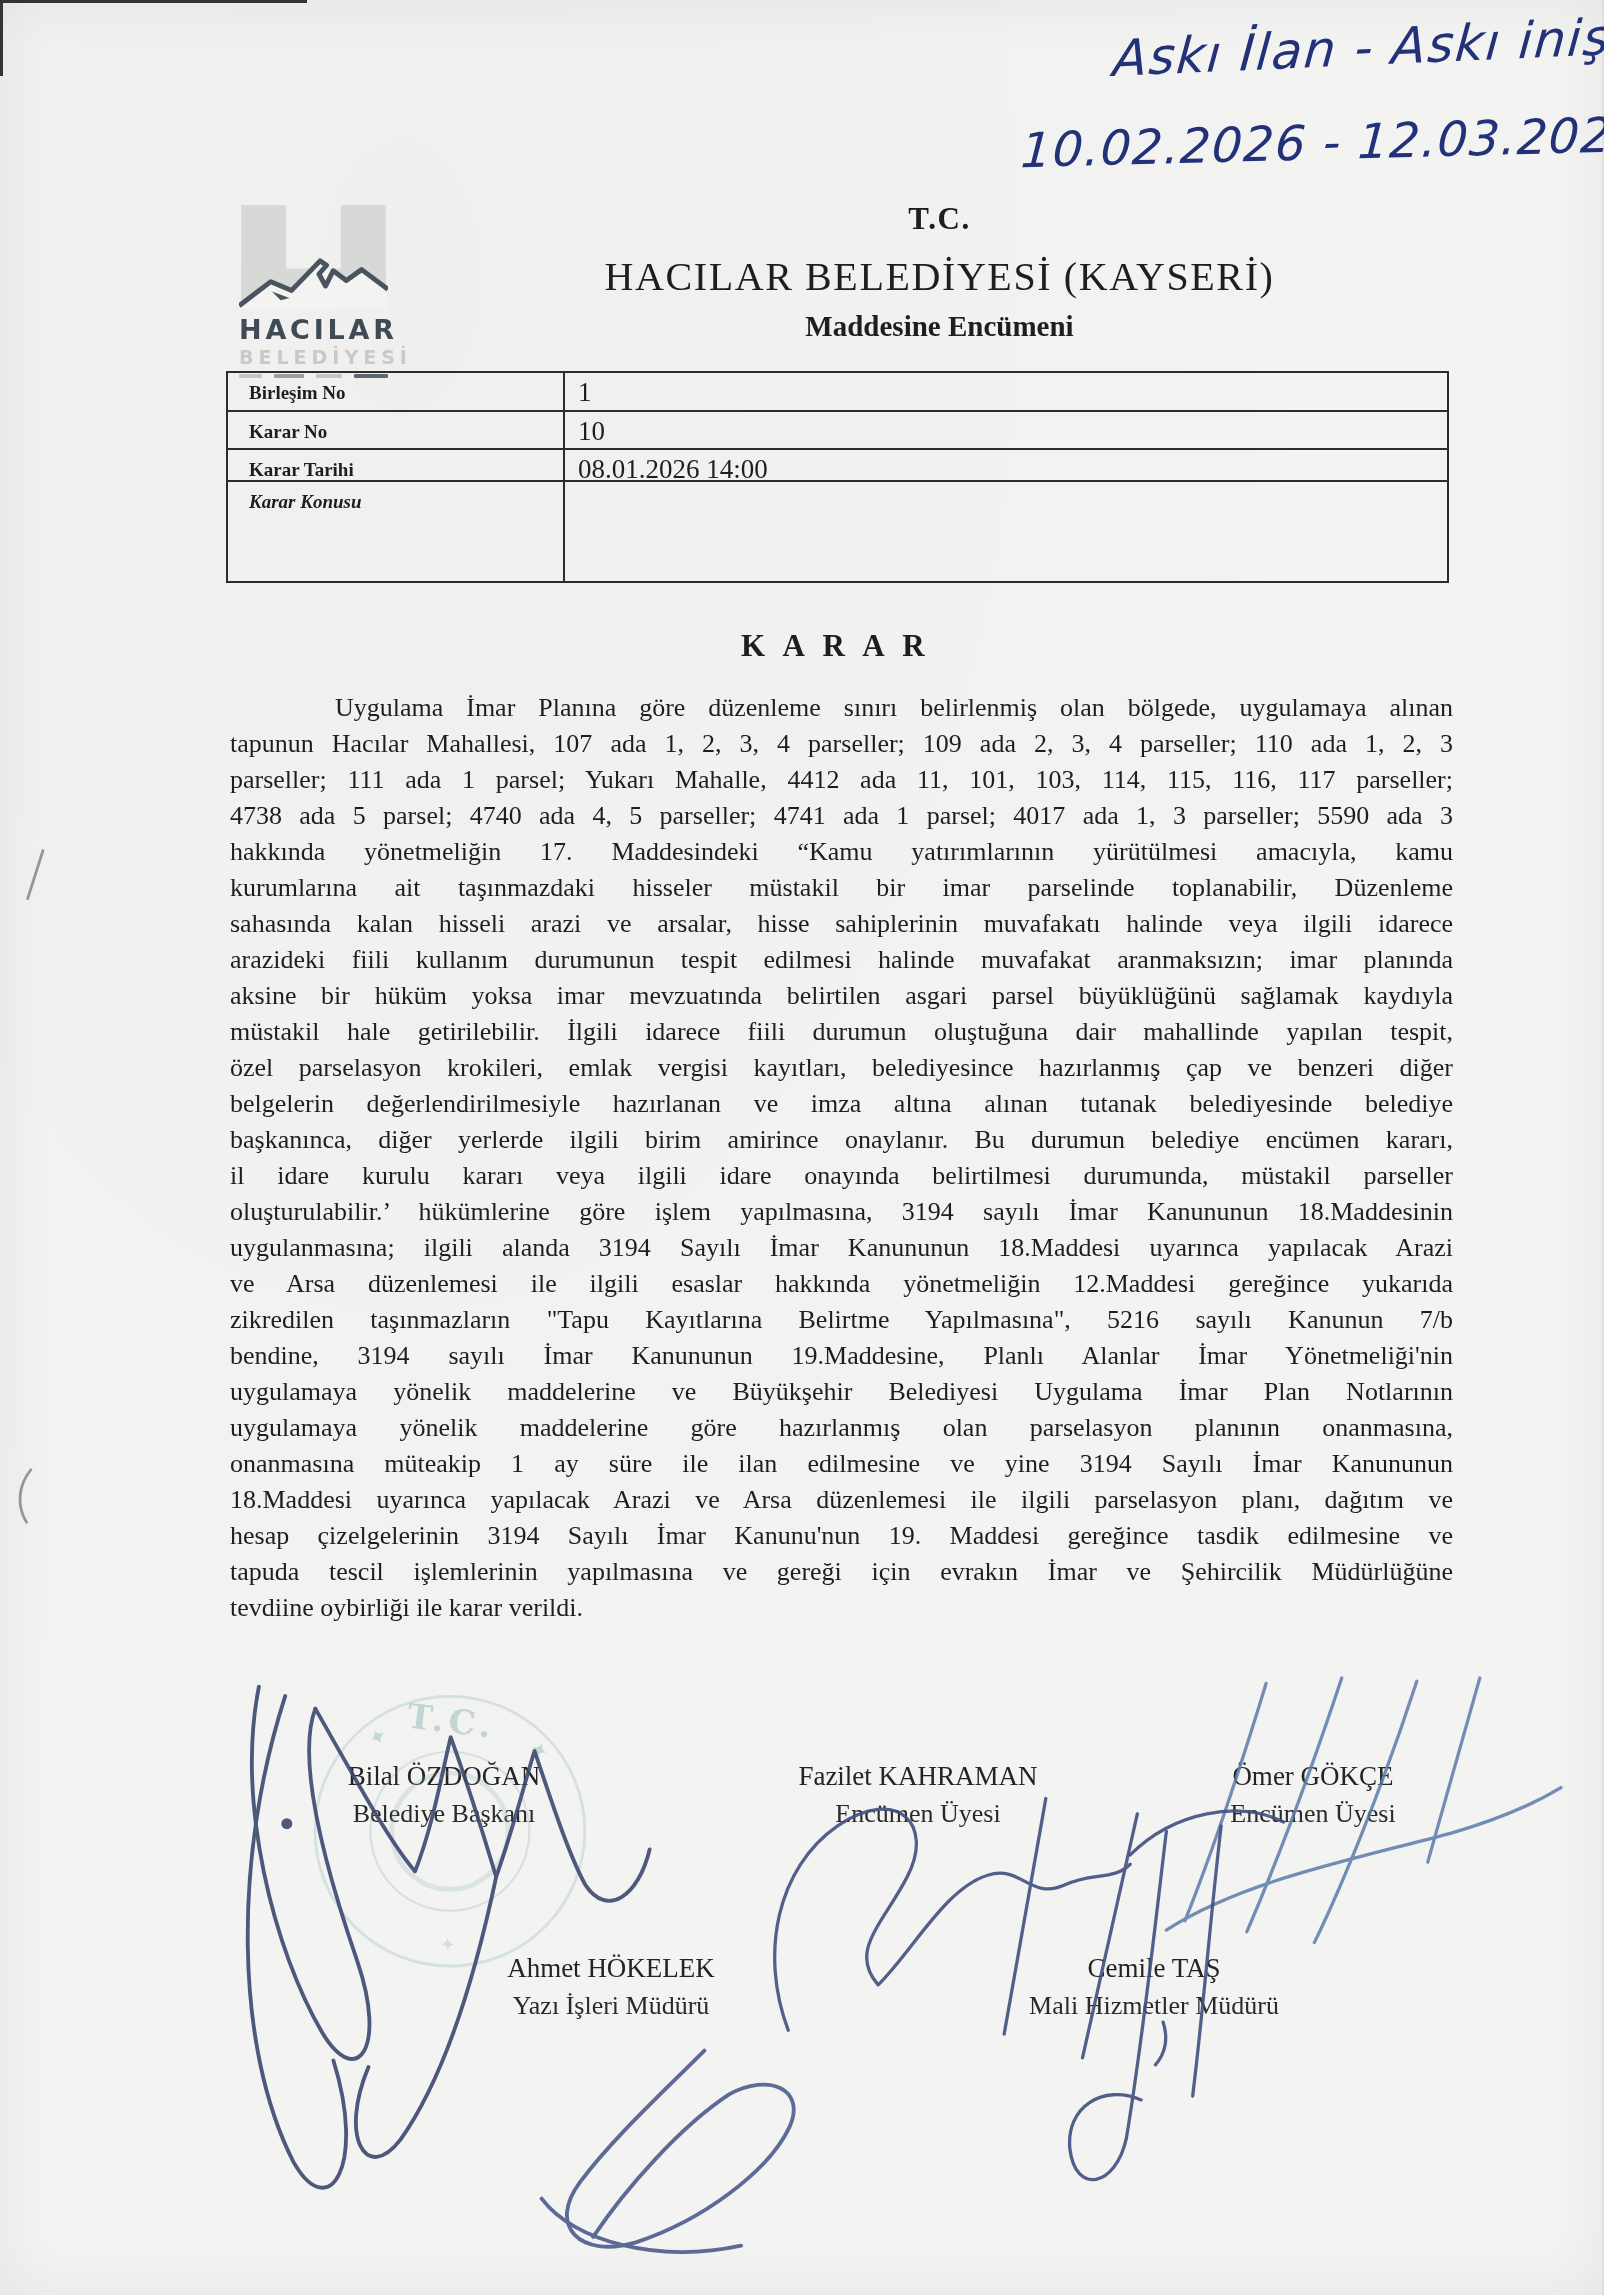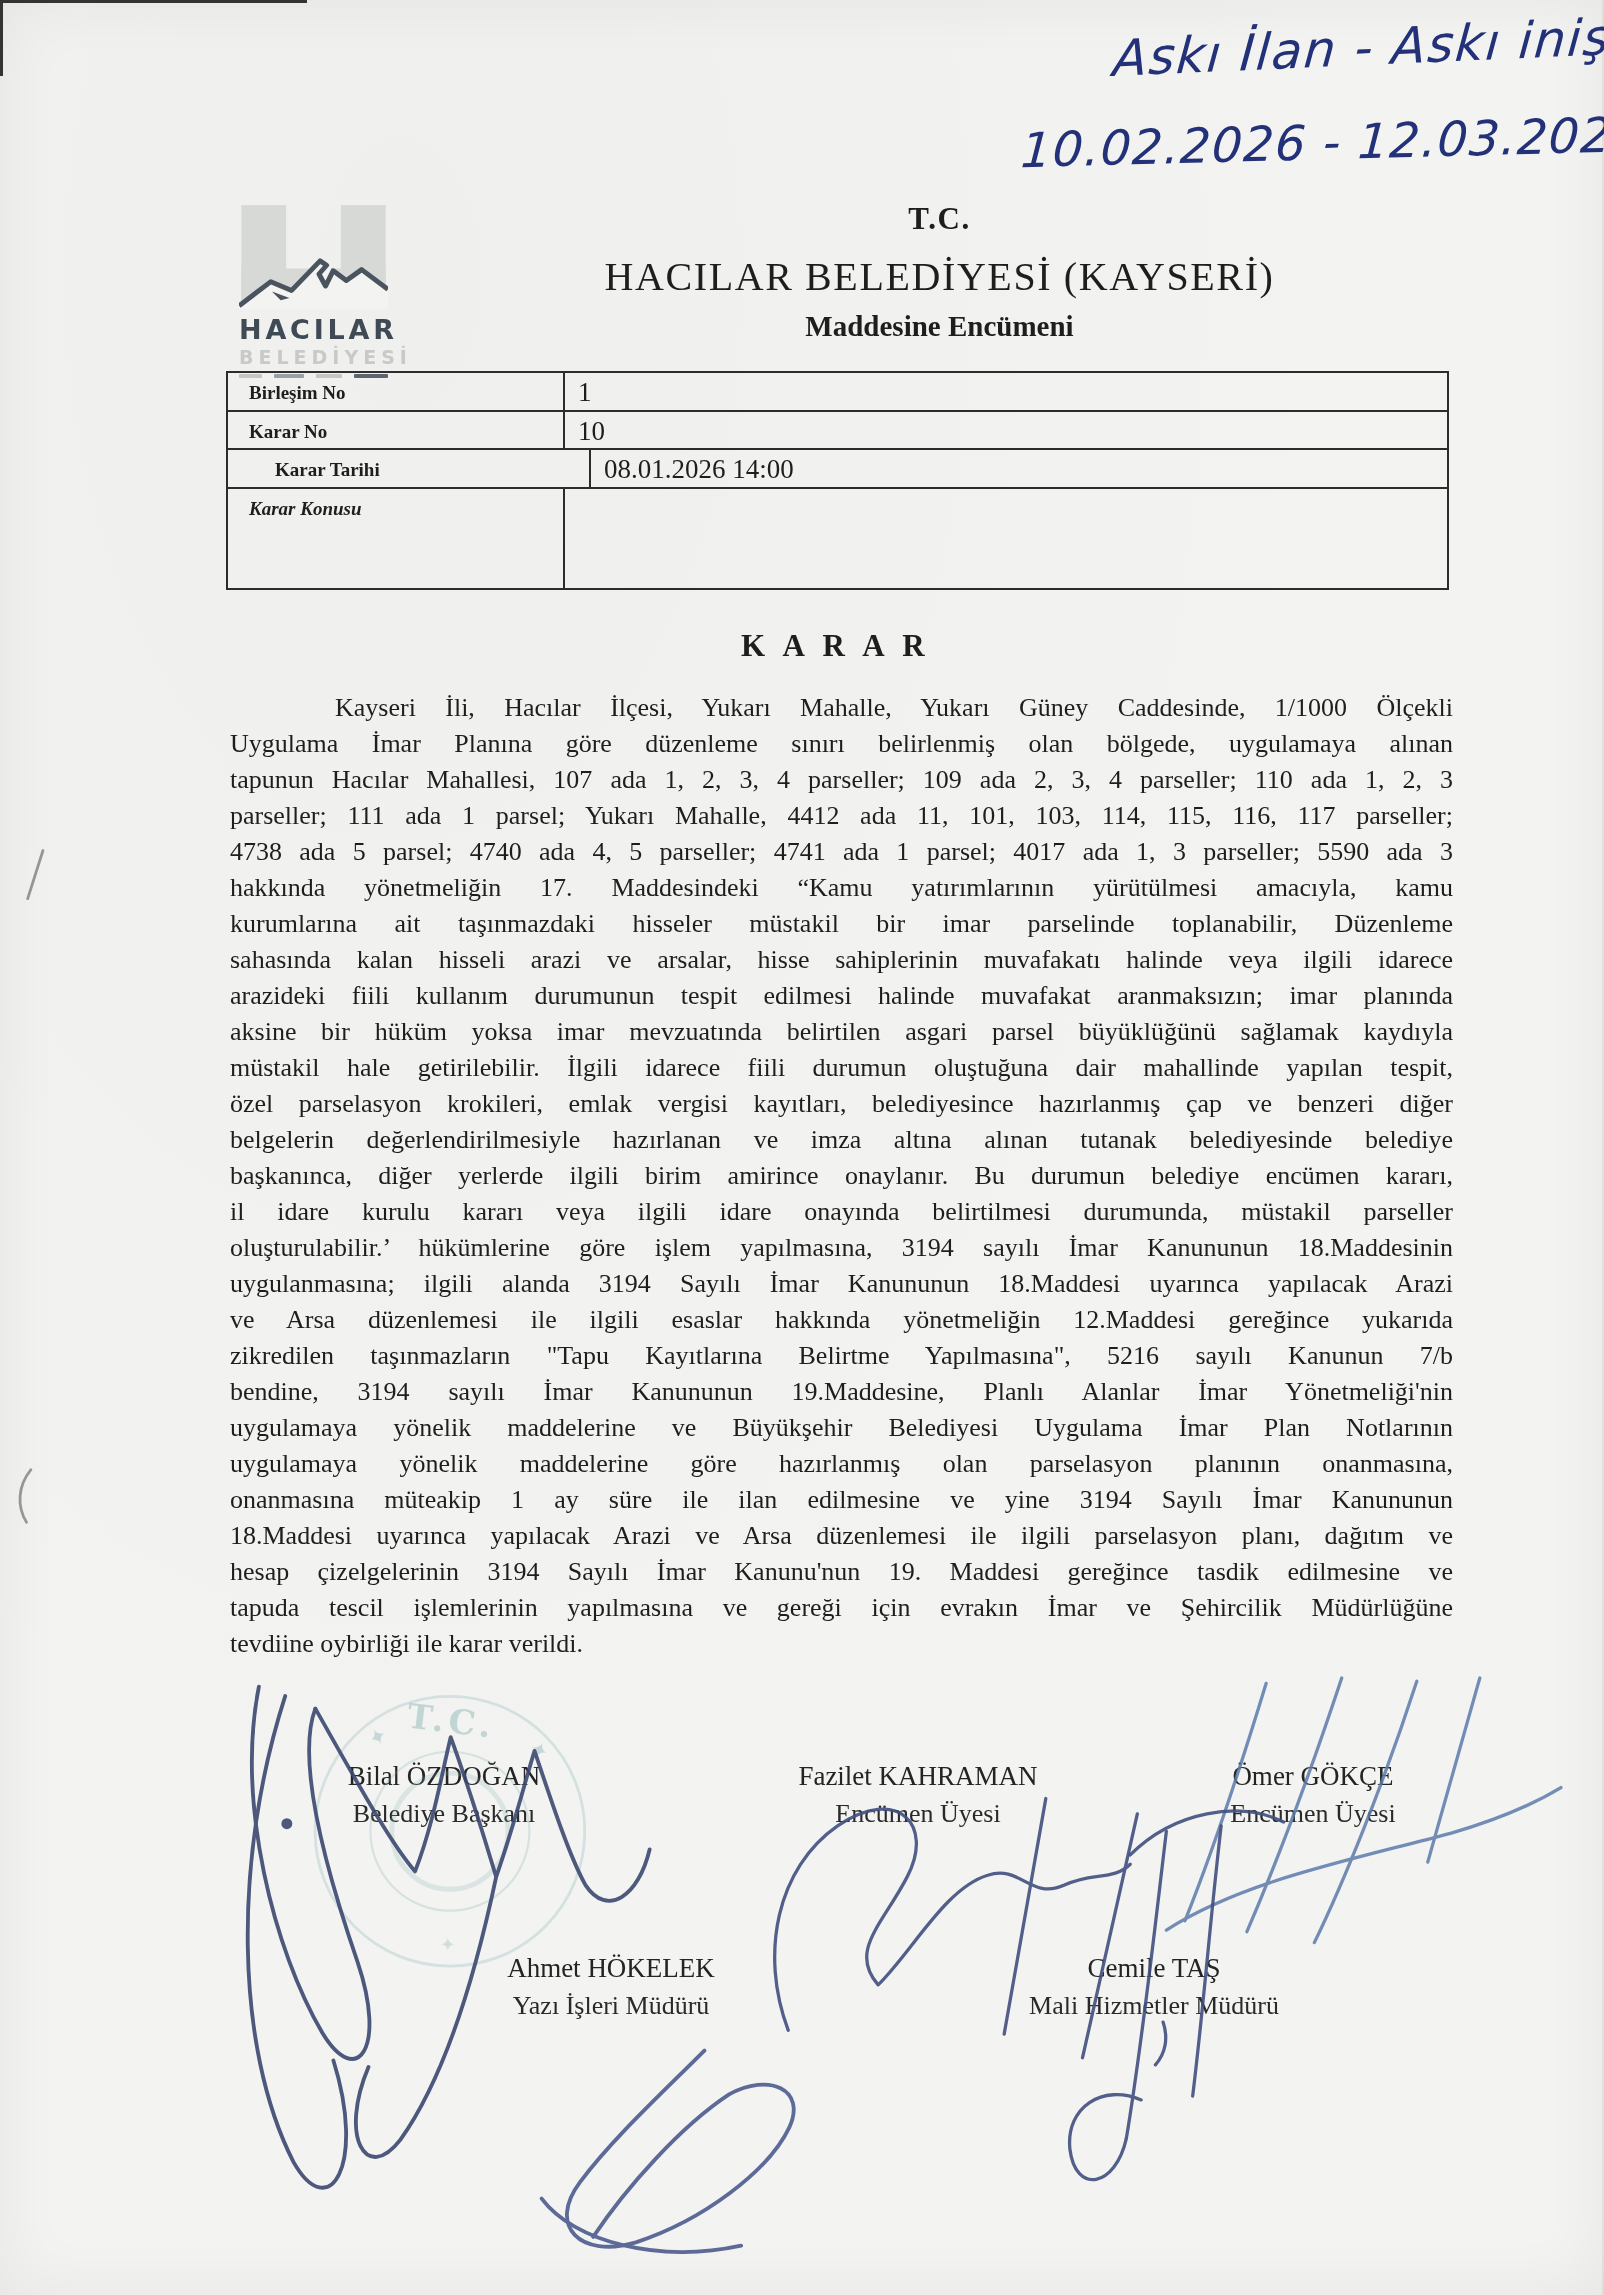--- a/index.html
+++ b/index.html
@@ -31,21 +31,21 @@
   .header-block{position:absolute;left:395px;right:121px;top:201px;text-align:center;}
   .h-tc{font-weight:bold;font-size:31px;letter-spacing:1.6px;}
   .h-org{font-weight:normal;font-size:40px;letter-spacing:1.6px;margin-top:16px;}
   .h-unit{font-weight:bold;font-size:29px;margin-top:10px;}
 
   
   .info-table{position:absolute;left:226px;top:371px;width:1223px;border:2.2px solid #2c2c2c;
               box-sizing:border-box;}
   .info-row{display:flex;border-bottom:2.2px solid #2c2c2c;box-sizing:border-box;}
   .info-row:last-child{border-bottom:none;}
-  .r1{height:39px;} .r2{height:38px;} .r3{height:39px;padding-left:26px;} .r4{height:99px;font-style:italic;}
+  .r1{height:39px;} .r2{height:38px;} .r3{height:32px;} .r4{height:99px;font-style:italic;}
   .cell-label{width:337px;border-right:2.2px solid #2c2c2c;box-sizing:border-box;
               padding:4.4px 5.5px 0 21px;font-weight:bold;font-size:19px;line-height:32px;}
   .cell-value{flex:1;padding:3.3px 7.7px 0 13px;font-size:27px;line-height:32px;}
   .r4 .cell-value div{line-height:31px;font-size:26px;}
 
   
   .karar-heading{position:absolute;left:230px;width:1223px;top:628px;text-align:center;
                  font-weight:bold;font-size:31px;letter-spacing:17.5px;}
   .body-text{position:absolute;left:230px;top:690px;width:1223px;}
   .body-line{font-size:26px;height:36px;line-height:36px;text-align:justify;
@@ -114,21 +114,20 @@
       <div class="cell-value">08.01.2026 14:00</div>
     </div>
     <div class="info-row r4">
       <div class="cell-label">Karar Konusu</div>
     </div>
   </div>
 
   <div class="karar-heading">KARAR</div>
 
   <div class="body-text">
-      <div class="body-line">Kayseri İli, Hacılar İlçesi, Yukarı Mahalle, Yukarı Güney Caddesinde, 1/1000 Ölçekli</div>
       <div class="body-line">Uygulama İmar Planına göre düzenleme sınırı belirlenmiş olan bölgede, uygulamaya alınan</div>
       <div class="body-line">tapunun Hacılar Mahallesi, 107 ada 1, 2, 3, 4 parseller; 109 ada 2, 3, 4 parseller; 110 ada 1, 2, 3</div>
       <div class="body-line">parseller; 111 ada 1 parsel; Yukarı Mahalle, 4412 ada 11, 101, 103, 114, 115, 116, 117 parseller;</div>
       <div class="body-line">4738 ada 5 parsel; 4740 ada 4, 5 parseller; 4741 ada 1 parsel; 4017 ada 1, 3 parseller; 5590 ada 3</div>
       <div class="body-line">hakkında yönetmeliğin 17. Maddesindeki “Kamu yatırımlarının yürütülmesi amacıyla, kamu</div>
       <div class="body-line">kurumlarına ait taşınmazdaki hisseler müstakil bir imar parselinde toplanabilir, Düzenleme</div>
       <div class="body-line">sahasında kalan hisseli arazi ve arsalar, hisse sahiplerinin muvafakatı halinde veya ilgili idarece</div>
       <div class="body-line">arazideki fiili kullanım durumunun tespit edilmesi halinde muvafakat aranmaksızın; imar planında</div>
       <div class="body-line">aksine bir hüküm yoksa imar mevzuatında belirtilen asgari parsel büyüklüğünü sağlamak kaydıyla</div>
       <div class="body-line">müstakil hale getirilebilir. İlgili idarece fiili durumun oluştuğuna dair mahallinde yapılan tespit,</div>

